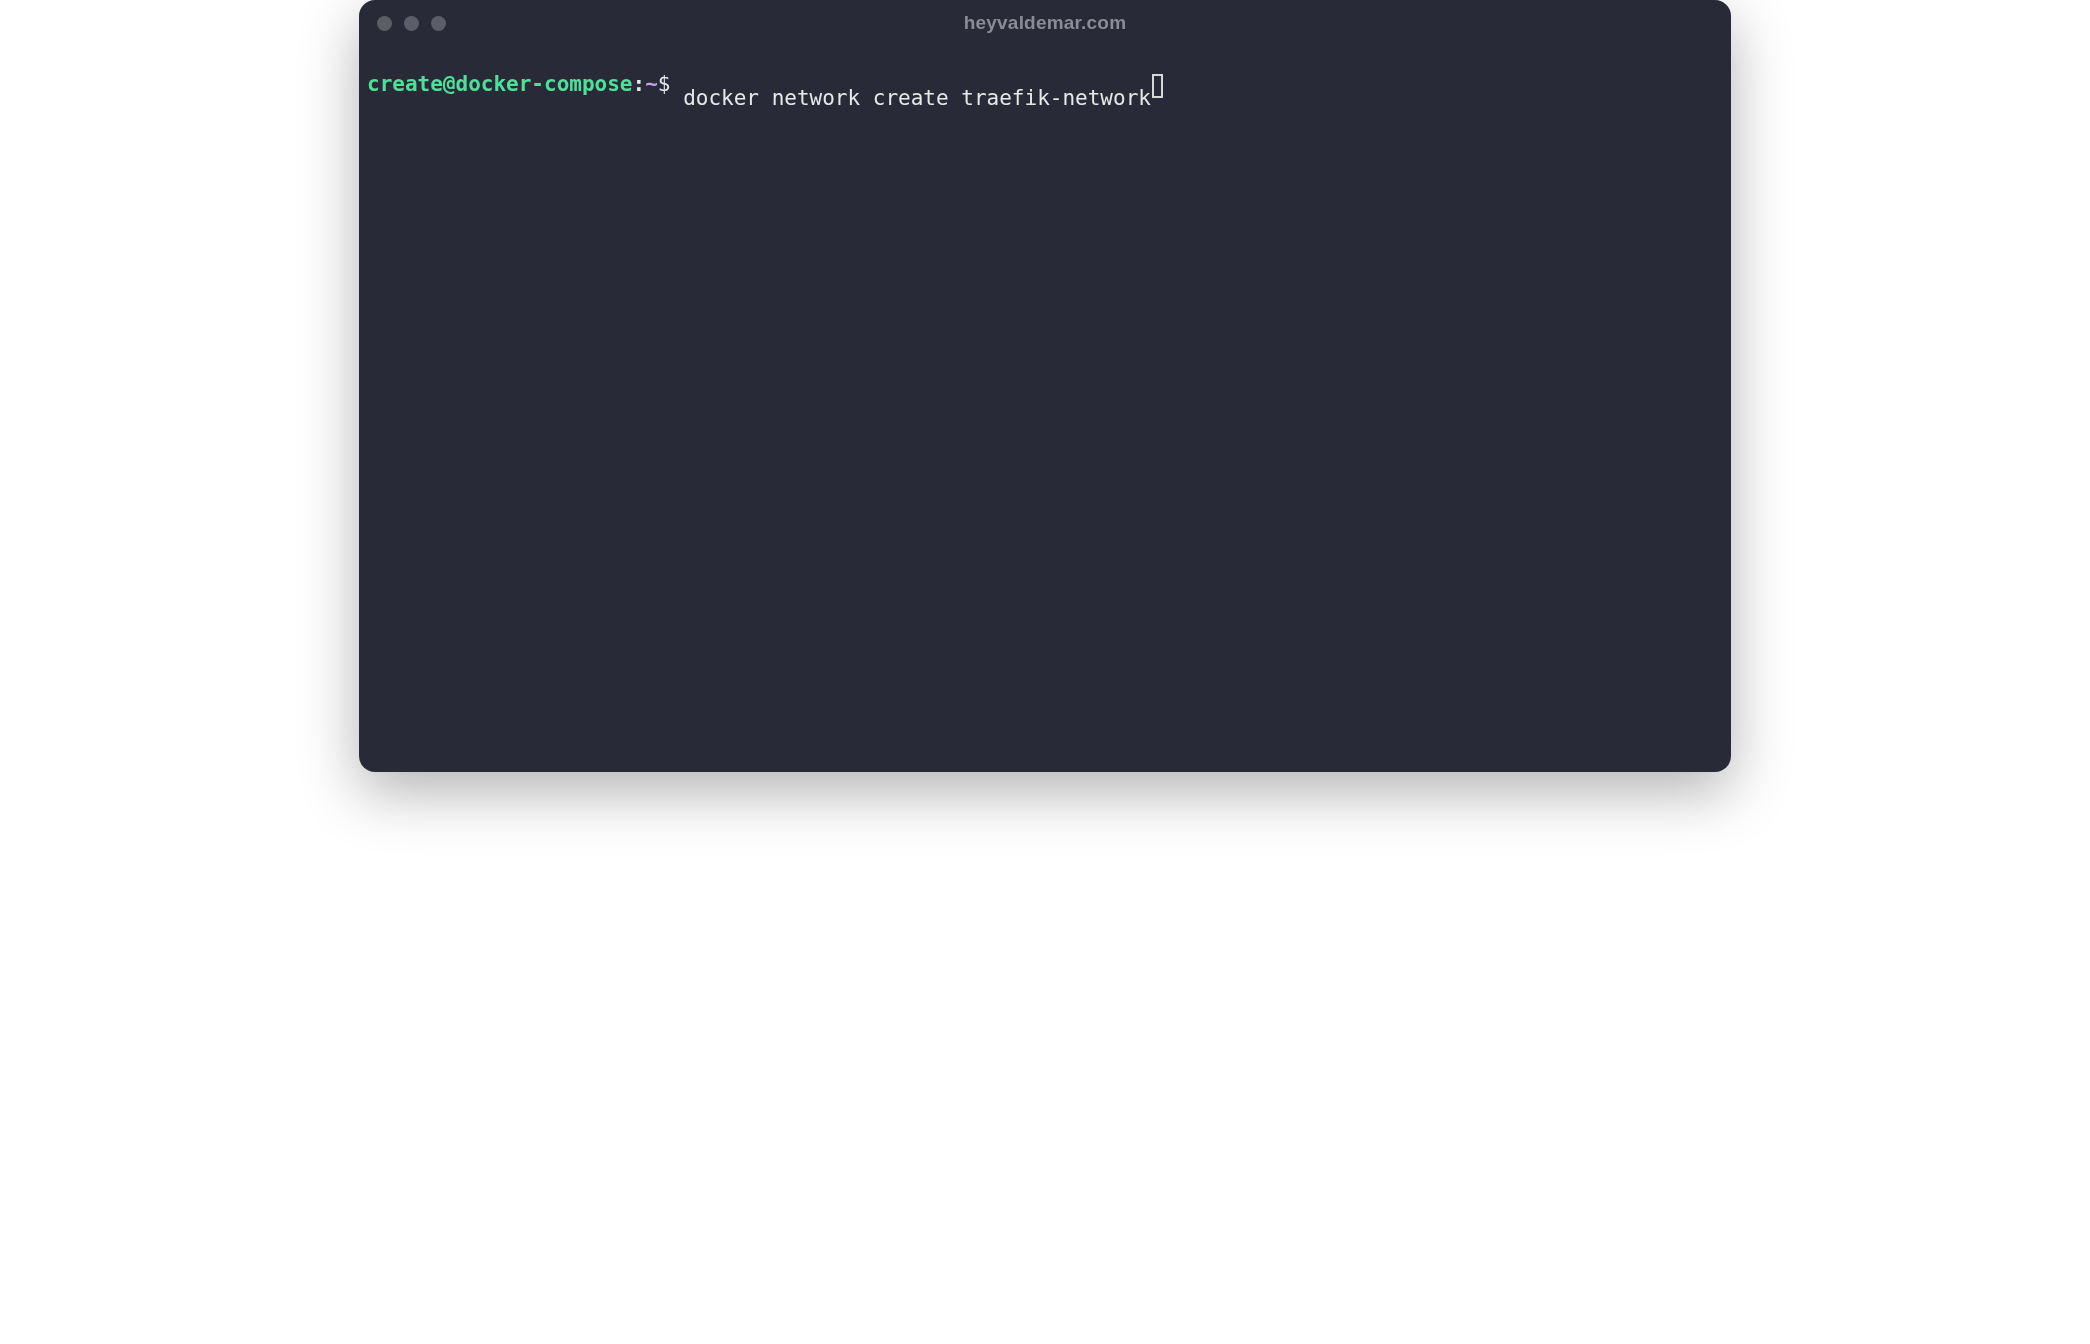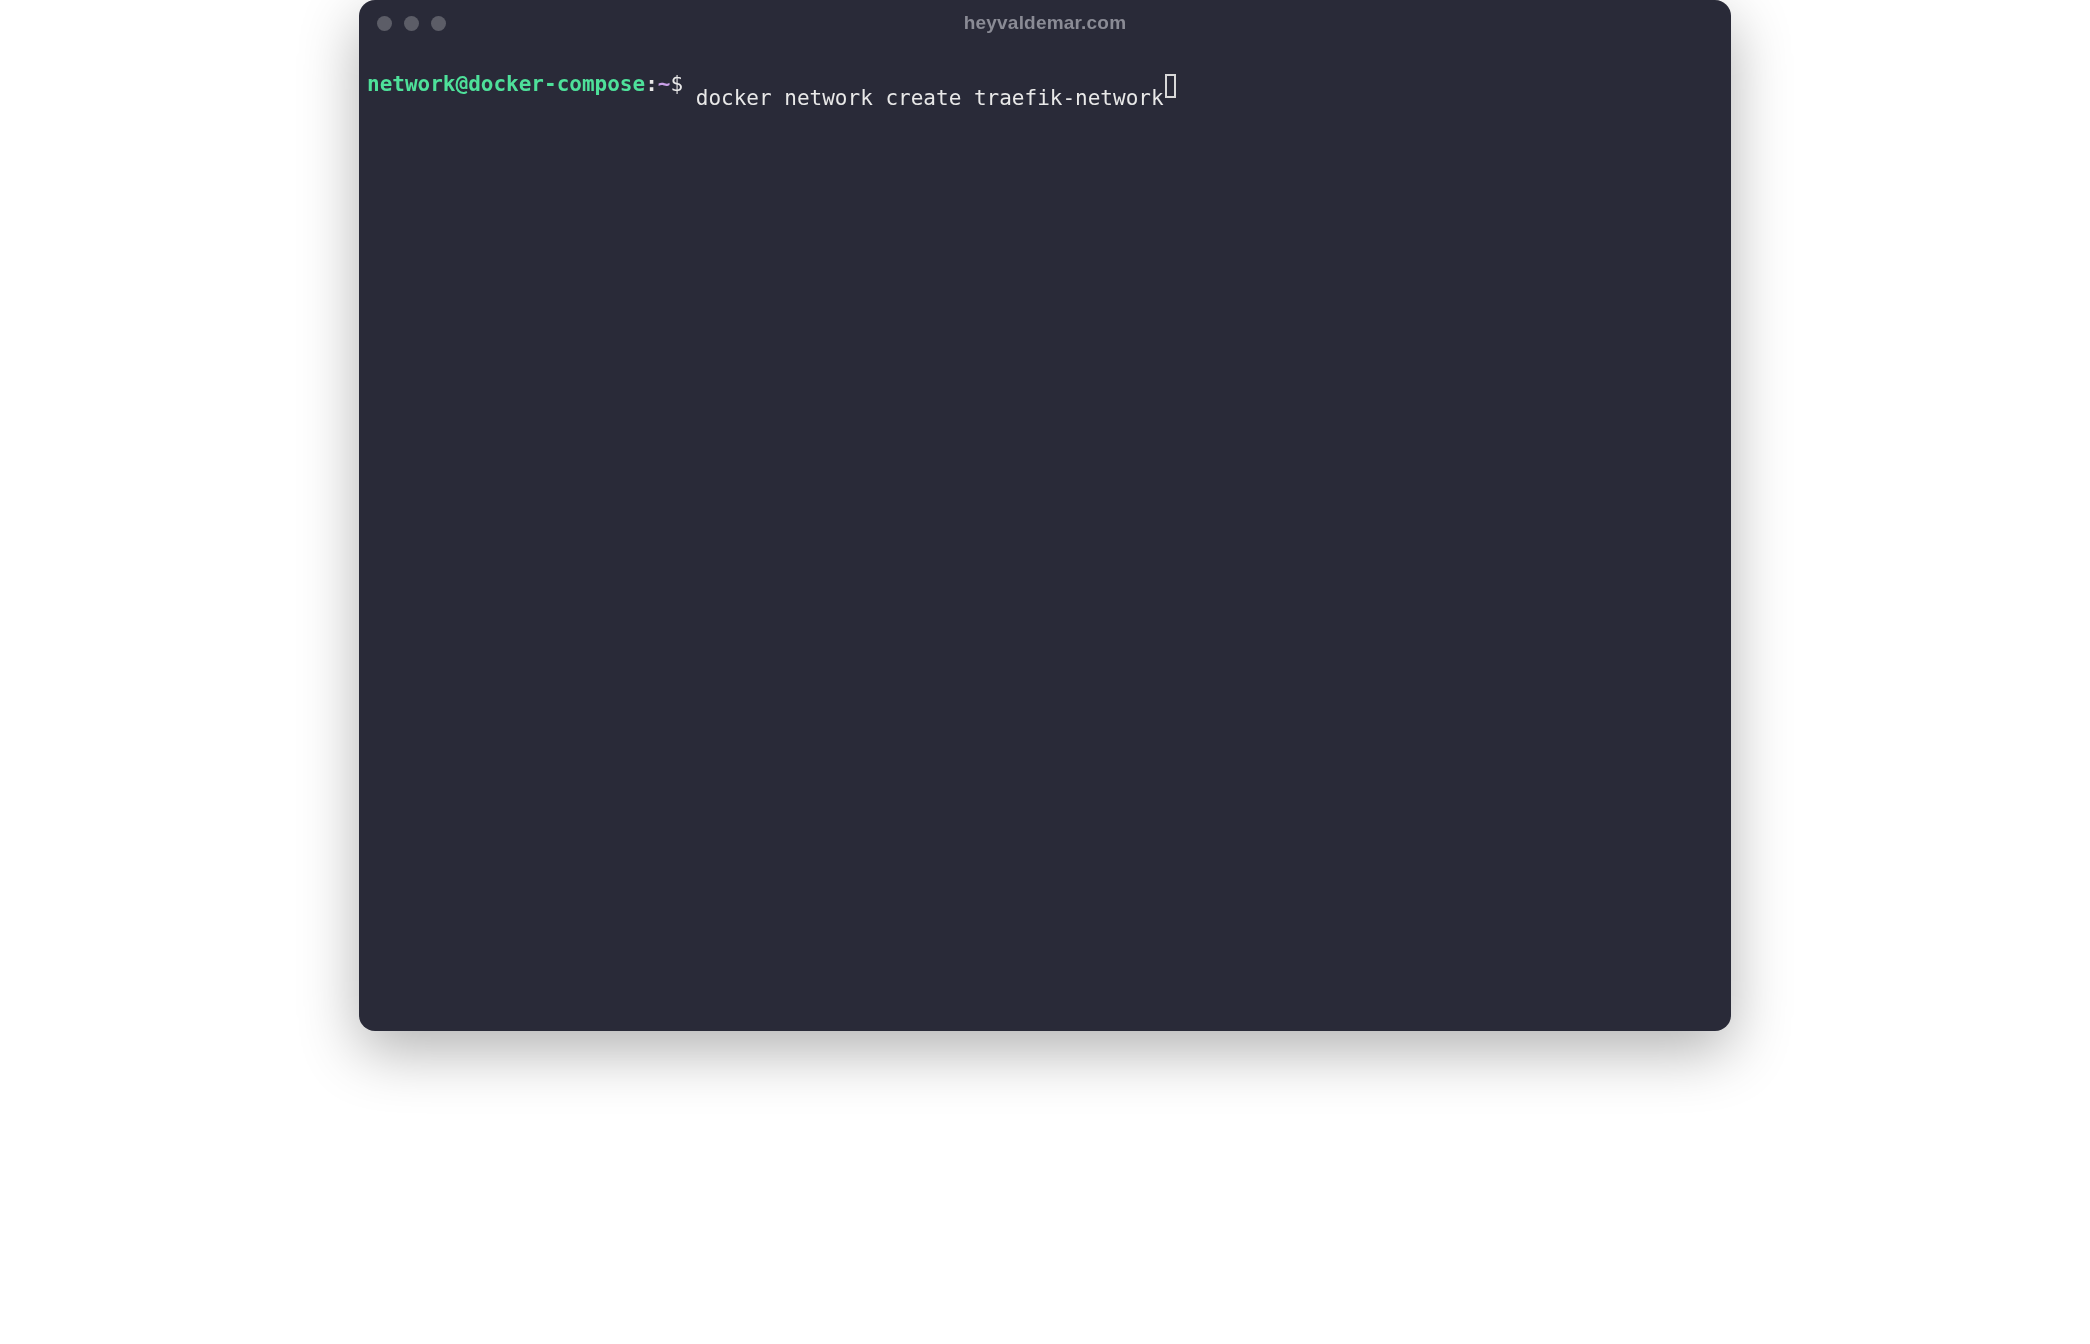--- a/index.html
+++ b/index.html
@@ -12,21 +12,21 @@
       background: #ffffff;
       display: flex;
       align-items: flex-start;
       justify-content: center;
       min-height: 100vh;
       font-family: "SF Mono", "Menlo", "Monaco", "Consolas", monospace;
     }
 
     .terminal-window {
       width: 1372px;
-      height: 1031px;
+      height: 772px;
       background: #292a38;
       border-radius: 16px;
       overflow: hidden;
       display: flex;
       flex-direction: column;
       box-shadow: 0 20px 60px rgba(0,0,0,0.3);
     }
 
     .titlebar {
       height: 46px;
@@ -122,17 +122,17 @@
     <div class="traffic-lights">
       <div class="traffic-light"></div>
       <div class="traffic-light"></div>
       <div class="traffic-light"></div>
     </div>
     <div class="window-title">heyvaldemar.com</div>
   </div>
 
   <div class="terminal-body">
     <div class="prompt-line">
-      <span class="prompt-user-host">network@docker-compose</span><span class="prompt-colon">:</span><span class="prompt-path">~</span><span class="prompt-symbol">$ </span><span class="command-text">docker network create traefik-network</span><span class="cursor"></span>
+      <span class="prompt-user-host">create@docker-compose</span><span class="prompt-colon">:</span><span class="prompt-path">~</span><span class="prompt-symbol">$ </span><span class="command-text">docker network create traefik-network</span><span class="cursor"></span>
     </div>
   </div>
 
 </div>
 
 </body></html>

